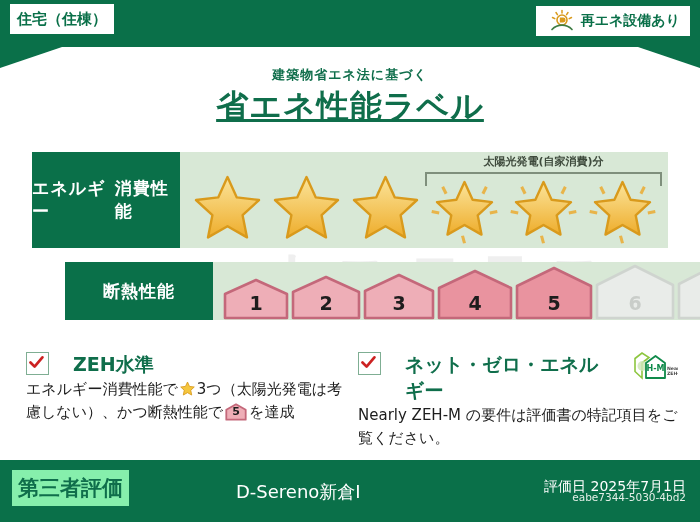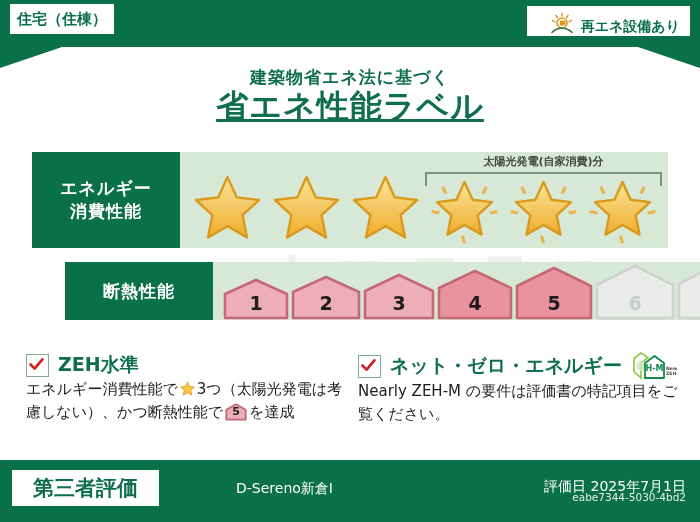--- a/index.html
+++ b/index.html
@@ -11,58 +11,58 @@
   #root{position:relative;width:700px;height:522px;background:#0a7049;}
 
   
   .top-tag{
     position:absolute;left:10px;top:4px;width:104px;height:30px;
     background:#ffffff;display:flex;align-items:center;justify-content:center;
     font-size:15px;font-weight:bold;color:#0a7049;letter-spacing:0px;
   }
   .re-badge{
     position:absolute;right:10px;top:6px;height:30px;
-    background:#ffffff;display:flex;align-items:flex-end;
-    padding:0 10px 0 22px;gap:6px;
+    background:#ffffff;display:flex;align-items:center;
+    padding:0 10px 0 13px;gap:6px;
   }
   .re-badge .txt{font-size:14px;font-weight:bold;color:#0a7049;}
   .sun-ico{width:26px;height:24px;display:block;}
 
   
   .panel{
     position:absolute;left:0;top:47px;width:700px;height:413px;
     background:#ffffff;
     clip-path:polygon(0 21px, 62px 0, 638px 0, 700px 21px, 700px 413px, 0 413px);
   }
 
   
   .sub-title{
     position:absolute;left:0;right:0;top:66px;text-align:center;
-    font-size:17px;font-weight:bold;color:#0f6e4b;letter-spacing:1px;
+    font-size:13px;font-weight:bold;color:#0f6e4b;letter-spacing:1px;
   }
   .main-title{
     position:absolute;left:0;right:0;top:85px;text-align:center;
     font-size:32px;font-weight:bold;color:#0f6e4b;letter-spacing:1px;text-decoration:underline;
   }
 
   
   .wm{
     position:absolute;left:190px;top:238px;font-size:62px;font-weight:bold;
     color:rgba(210,210,210,.35);letter-spacing:8px;pointer-events:none;
     white-space:nowrap;
   }
 
   
   .row{position:absolute;left:32px;width:636px;display:flex;}
   .row-energy{top:152px;height:96px;}
   .row-insul{top:262px;height:58px;padding-left:33px;}
 
   .row-label{
     width:148px;background:#0a7049;color:#fff;flex:none;
-    display:flex;flex-direction:column;align-items:center;justify-content:center;
+    display:flex;flex-direction:row;align-items:center;justify-content:center;
     font-size:17px;font-weight:bold;line-height:1.35;letter-spacing:1px;
   }
   .row-body{flex:1;background:#d8e8d6;position:relative;}
 
   
   .stars{
     position:absolute;left:0;right:0;bottom:2px;height:78px;
     display:flex;align-items:center;justify-content:flex-start;padding-left:8px;
   }
   .star-cell{width:79px;height:78px;position:relative;flex:none;}
@@ -88,21 +88,21 @@
     position:absolute;left:0;right:0;bottom:6px;text-align:center;
     font-size:19px;font-weight:bold;color:#1d1d1d;
   }
   .house.off .num{color:#c9cdc9;}
 
   
   .check-col{position:absolute;width:320px;}
   .col-left{left:26px;top:352px;}
   .col-right{left:358px;top:352px;}
 
-  .chk-head{display:flex;align-items:center;gap:9px;}
+  .chk-head{display:flex;gap:24px;}
   .chk-box{
     width:21px;height:21px;border:1.6px solid #7fae93;background:#fff;
     flex:none;position:relative;
   }
   .chk-box svg{position:absolute;left:2px;top:2px;}
   .chk-title{font-size:19px;font-weight:bold;color:#0f6e4b;letter-spacing:0px;}
   .zeh-logo{width:46px;height:28px;flex:none;}
 
   .chk-text{
     font-size:15px;color:#1d1d1d;line-height:1.55;
@@ -112,27 +112,27 @@
   .inline-house{vertical-align:-4px;margin:0 2px;position:relative;display:inline-block;width:22px;height:18px;}
   .inline-house svg{position:absolute;left:0;top:0;}
   .inline-house span{
     position:absolute;left:0;right:0;bottom:1px;text-align:center;
     font-size:11px;font-weight:bold;color:#1d1d1d;
   }
 
   
   .footer{position:absolute;left:0;bottom:0;width:700px;height:62px;}
   .bels-box{
-    position:absolute;left:12px;top:10px;height:36px;background:#ffffff;
-    display:flex;align-items:center;padding:0 21px;gap:8px;text-align:right;
+    position:absolute;left:12px;top:10px;height:36px;background:#86efac;
+    display:flex;align-items:center;padding:0 6px;gap:8px;text-align:right;
   }
   .bels-jp{font-size:21px;font-weight:bold;color:#0f6e4b;letter-spacing:0px;}
   .bels-en{font-size:25px;font-weight:bold;color:#1f8a3b;letter-spacing:-1px;}
   .proj-name{
-    position:absolute;left:236px;top:20px;font-size:14px;color:#ffffff;
+    position:absolute;left:236px;top:20px;font-size:18px;color:#ffffff;
     letter-spacing:0px;
   }
   .eval-date{
     position:absolute;right:14px;top:10px;font-size:14px;color:#ffffff;
     text-align:right;white-space:nowrap;margin-top:8px;
   }
   .eval-id{
     position:absolute;right:14px;top:31px;font-size:10.5px;color:#e3efe7;
     text-align:right;white-space:nowrap;margin-left:29px;
   }

